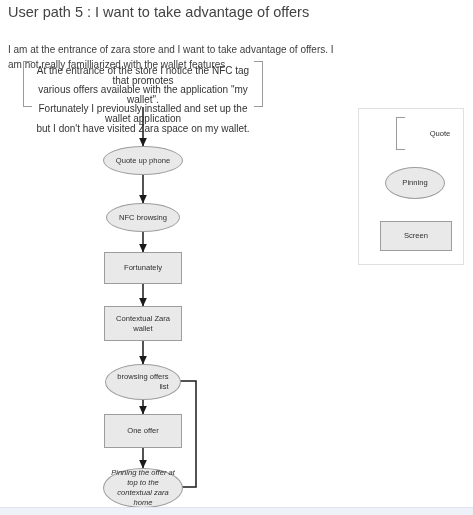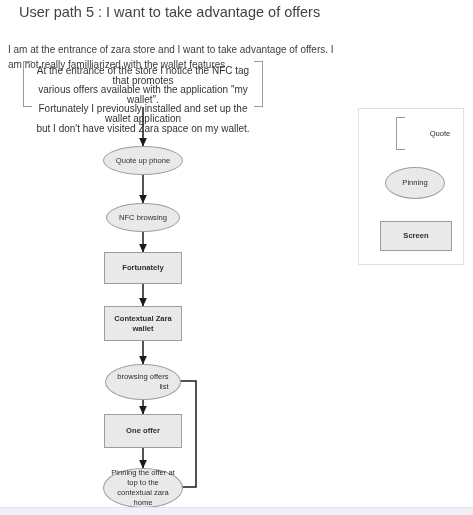--- a/index.html
+++ b/index.html
@@ -22,21 +22,20 @@
     left: 8px;
     top: 3px;
     width: 360px;
   }
   #page-title {
     font-size: 14.5px;
     line-height: 19px;
     color: #434343;
     font-weight: 400;
     white-space: nowrap;
-    margin-left: 11px;
   }
   #page-subtitle {
     margin-top: 20px;
     font-size: 10px;
     line-height: 15px;
     color: #3d3d3d;
     width: 336px;
   }
 
   
@@ -100,24 +99,24 @@
     line-height: 10px;
     color: #2f2f2f;
     white-space: pre-line;
   }
   .node.ellipse {
     border-radius: 50%;
     border-color: #9d9d9d;
   }
   .node.rect {
     border-radius: 0;
-    font-weight: bold;
   }
   .node-overflow {
     overflow: visible;
+    font-style: italic;
   }
 
   
   #legend-panel {
     position: absolute;
     left: 358px;
     top: 108px;
     width: 106px;
     height: 157px;
     box-sizing: border-box;

